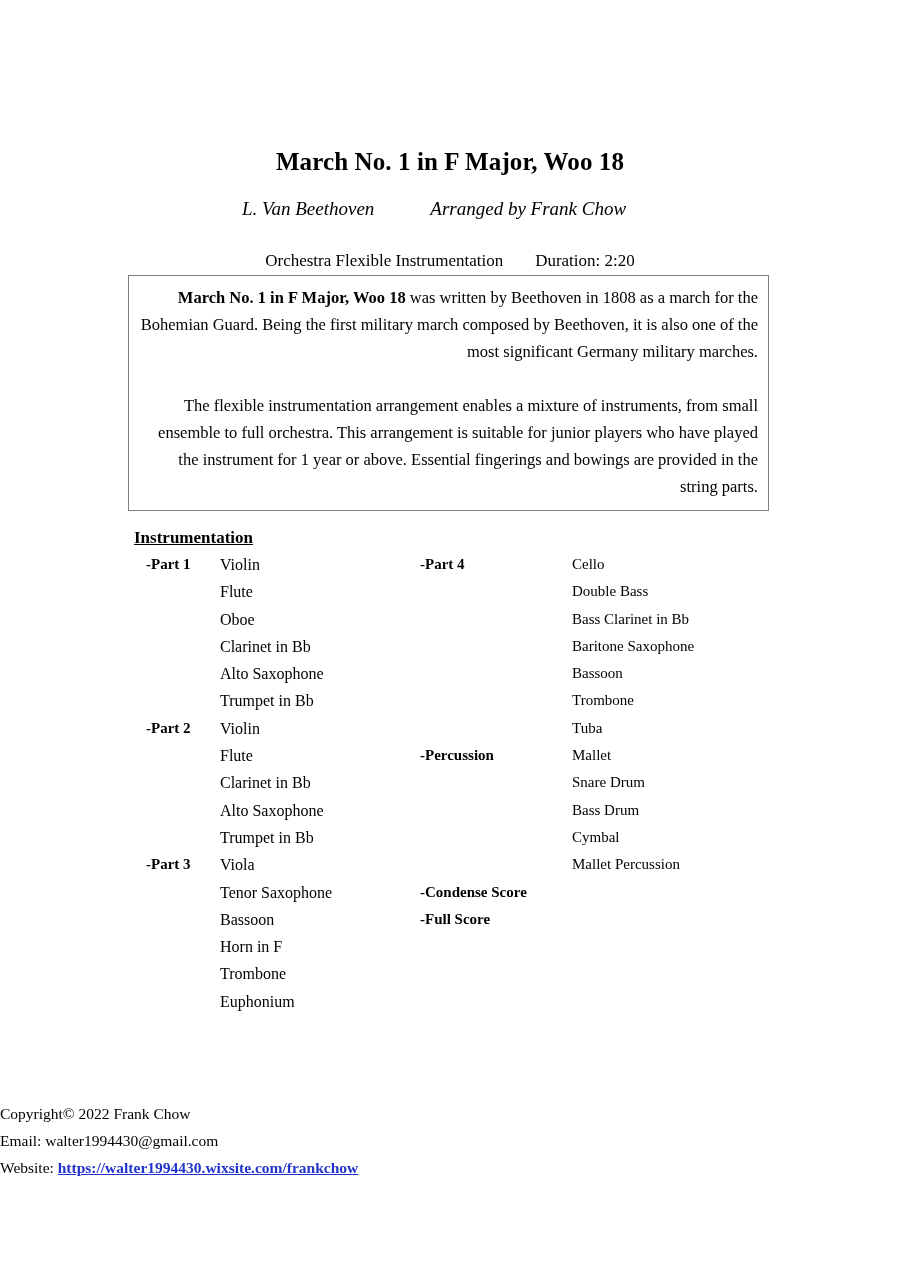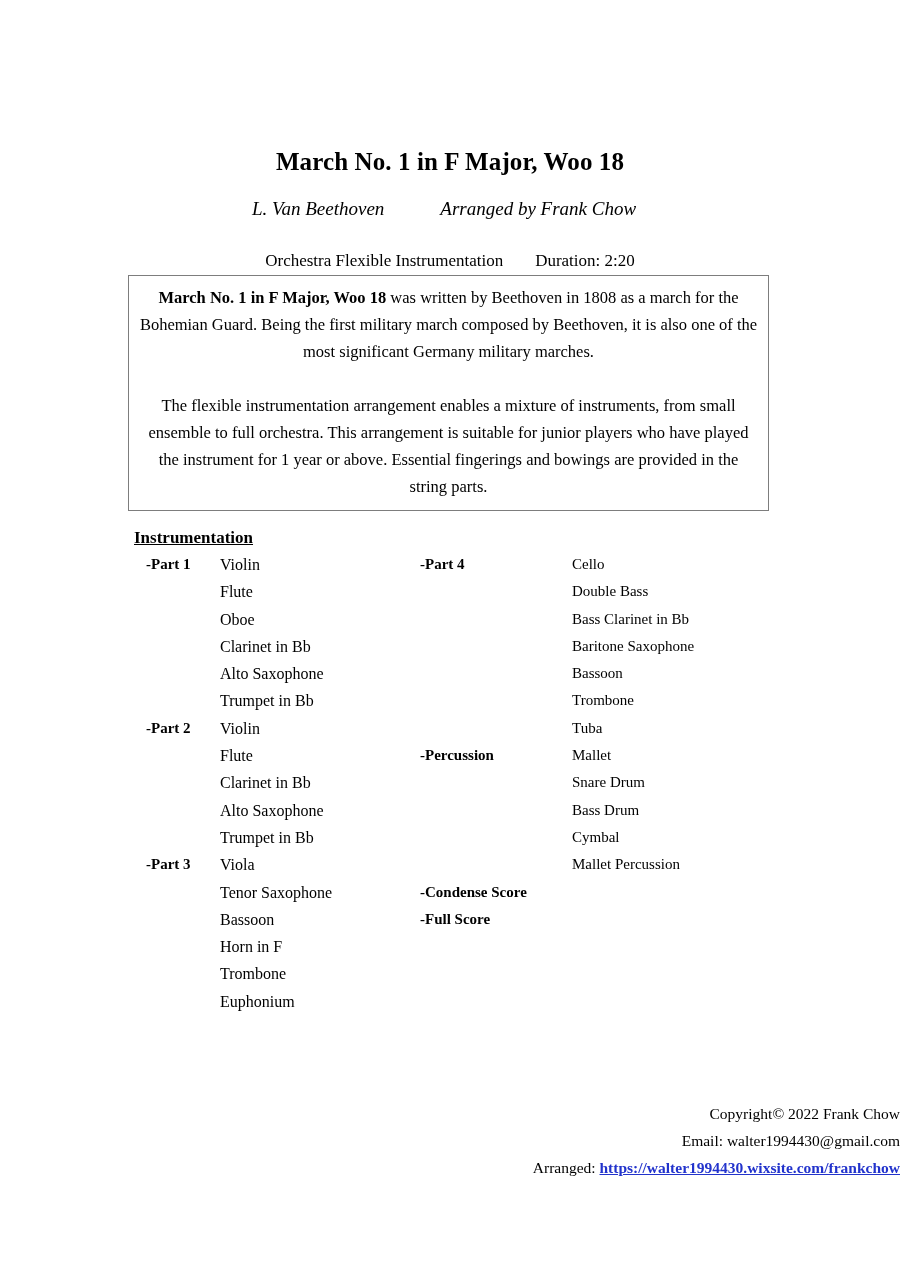--- a/index.html
+++ b/index.html
@@ -29,21 +29,21 @@
     right: 0;
     top: 116px;
     text-align: center;
     font-size: 25px;
     font-weight: bold;
     letter-spacing: 0.1px;
   }
 
   .credits {
     position: absolute;
-    left: 124px;
+    left: 114px;
     width: 640px;
     top: 166px;
     font-size: 19px;
     font-style: italic;
     display: flex;
     justify-content: center;
     gap: 56px;
   }
   .credits .composer { white-space: nowrap; }
   .credits .arranger { white-space: nowrap; }
@@ -68,21 +68,21 @@
     width: 641px;
     min-height: 220px;
     border: 1px solid #7d7d7d;
     box-sizing: border-box;
     padding: 8px 10px 10px 10px;
   }
   .descbox p {
     margin: 0;
     font-size: 16.5px;
     line-height: 27px;
-    text-align: center;
+    text-align: right;
   }
   .descbox .spacer {
     height: 27px;
   }
   .descbox .lead {
     font-weight: bold;
   }
 
   
   .instr-heading {
@@ -134,21 +134,21 @@
     font-size: 15px;
     white-space: nowrap;
   }
 
   
   .footer {
     position: absolute;
     left: 0;
     right: 0;
     top: 1068px;
-    text-align: right;
+    text-align: left;
     font-size: 15.5px;
     line-height: 27px;
   }
   .footer .line { white-space: nowrap; }
   .footer a.weblink {
     color: #2233cc;
     text-decoration: underline;
     font-weight: bold;
   }
 </style>
@@ -278,16 +278,16 @@
         <div class="c-left-label"></div>
         <div class="c-left-item">Euphonium</div>
         <div class="c-right-label"></div>
         <div class="c-right-item"></div>
       </div>
     </div>
 
   <div class="footer">
     <div class="line">Copyright© 2022 Frank Chow</div>
     <div class="line">Email: walter1994430@gmail.com</div>
-    <div class="line"><span>Arranged: </span><a class="weblink" href="#">https://walter1994430.wixsite.com/frankchow</a></div>
+    <div class="line"><span>Website: </span><a class="weblink" href="#">https://walter1994430.wixsite.com/frankchow</a></div>
   </div>
 
 </div>
 
 </body></html>

